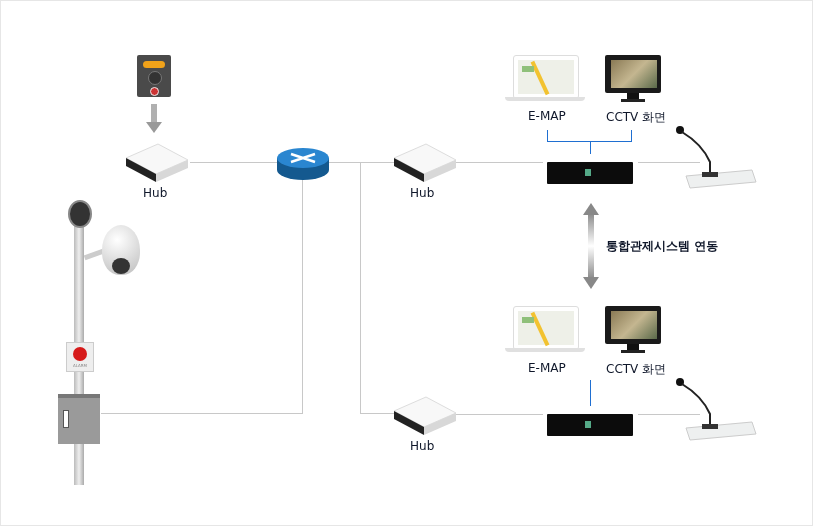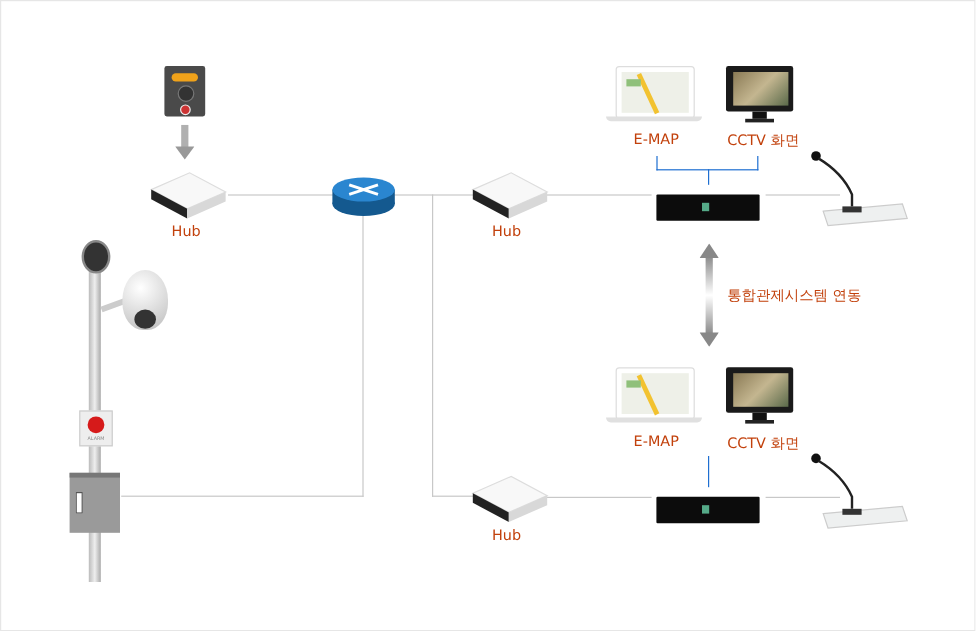--- a/index.html
+++ b/index.html
@@ -1,20 +1,20 @@
 <!DOCTYPE html>
 <html><head>
 <meta charset="utf-8">
 <style>
   html,body{margin:0;padding:0;background:#fff;}
   body{width:813px;height:526px;position:relative;overflow:hidden;font-family:"DejaVu Sans","Liberation Sans",sans-serif;}
   .frame{position:absolute;left:0;top:0;width:811px;height:524px;border:1px solid #e6e6e6;}
   .abs{position:absolute;}
   .line{position:absolute;background:#c8c8c8;}
-  .label{position:absolute;font-size:12px;color:#c2410c;white-space:nowrap;}
+  .label{position:absolute;font-size:12px;color:#0f172a;white-space:nowrap;}
   .blue{position:absolute;background:#1f6fd1;}
 </style>
 </head>
 <body>
 
 <div class="frame"></div>
 
 <div class="line" style="left:190px;top:162px;width:90px;height:1px;"></div>
 <div class="line" style="left:328px;top:162px;width:68px;height:1px;"></div>
 <div class="line" style="left:302px;top:178px;width:1px;height:236px;"></div>
@@ -105,21 +105,21 @@
       <linearGradient id="ga" x1="0" y1="0" x2="0" y2="1">
         <stop offset="0" stop-color="#888"></stop>
         <stop offset="0.5" stop-color="#fff"></stop>
         <stop offset="1" stop-color="#888"></stop>
       </linearGradient>
     </defs>
   <rect x="5" y="10" width="6" height="66" fill="url(#ga)"></rect>
   <polygon points="0,12 16,12 8,0" fill="#888"></polygon>
   <polygon points="0,74 16,74 8,86" fill="#888"></polygon>
 </svg>
-<span class="label" style="left:606px;top:238px;">통합관제시스템 연동</span>
+<span class="label" style="left:606px;top:238px;font-weight:bold;">통합관제시스템 연동</span>
 
 <div class="abs" style="left:505px;top:306px;width:80px;height:48px;">
   <div style="position:absolute;left:8px;top:0;width:64px;height:42px;background:#fff;border:1px solid #ddd;border-radius:3px;">
     <div style="position:absolute;left:4px;top:4px;width:56px;height:34px;background:#eef0e8;">
       <div style="position:absolute;left:20px;top:0;width:4px;height:36px;background:#f2c230;transform:rotate(-25deg);"></div>
       <div style="position:absolute;left:4px;top:6px;width:12px;height:6px;background:#8fc07a;"></div>
     </div>
   </div>
   <div style="position:absolute;left:0;top:42px;width:80px;height:4px;background:#e0e0e0;border-radius:0 0 6px 6px;"></div>
 </div>

